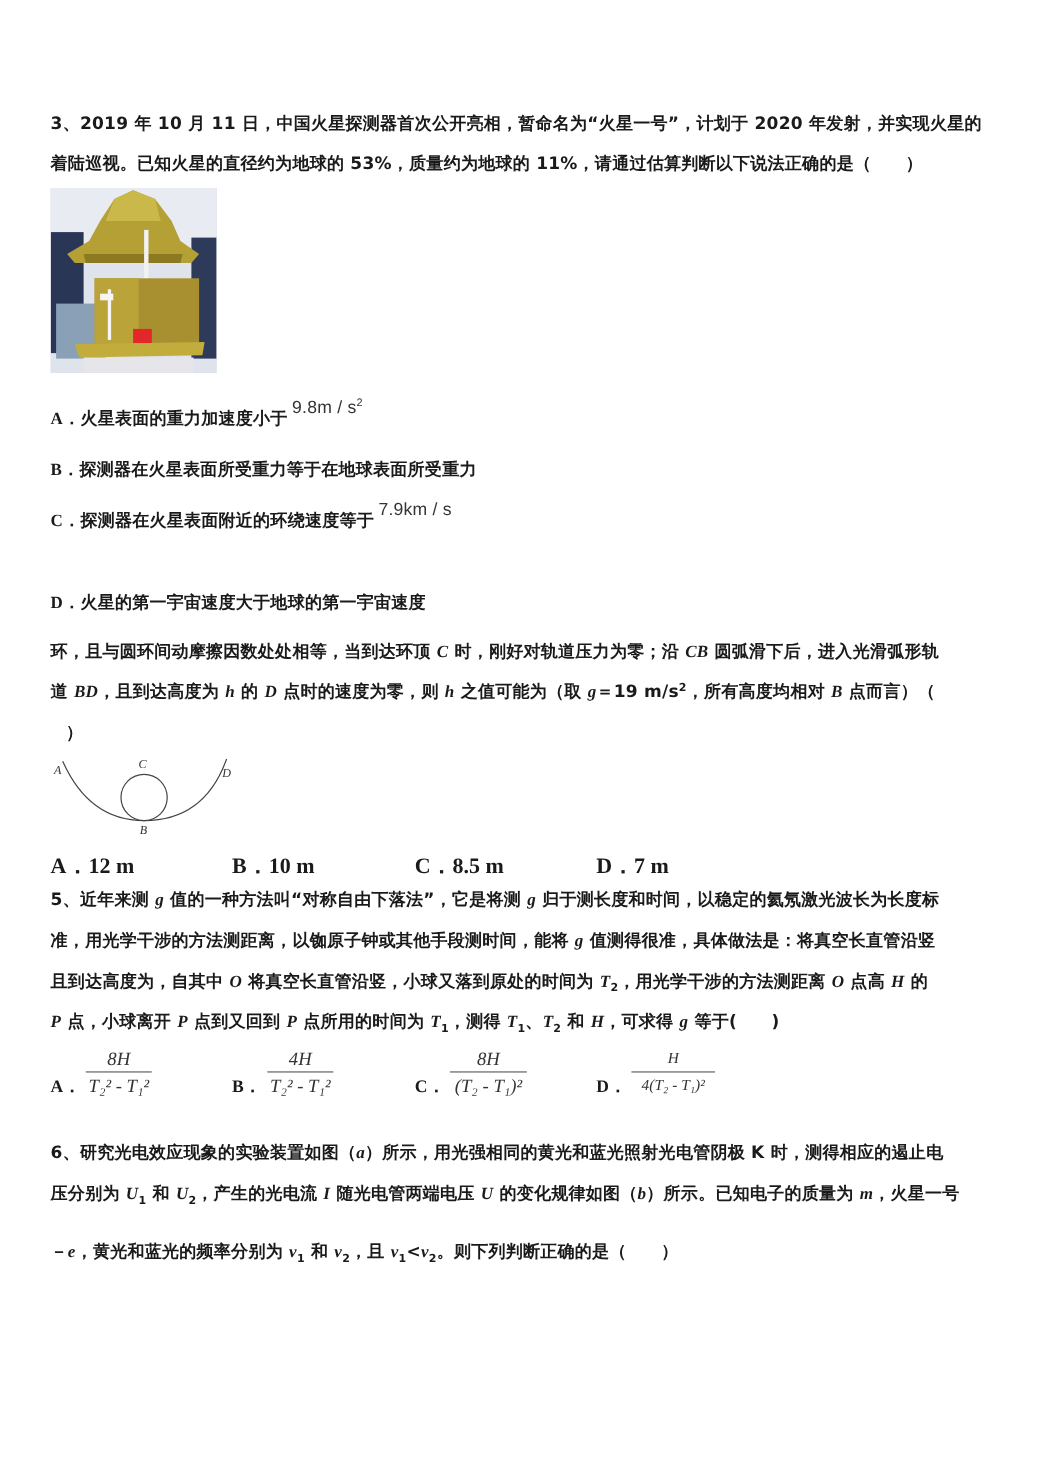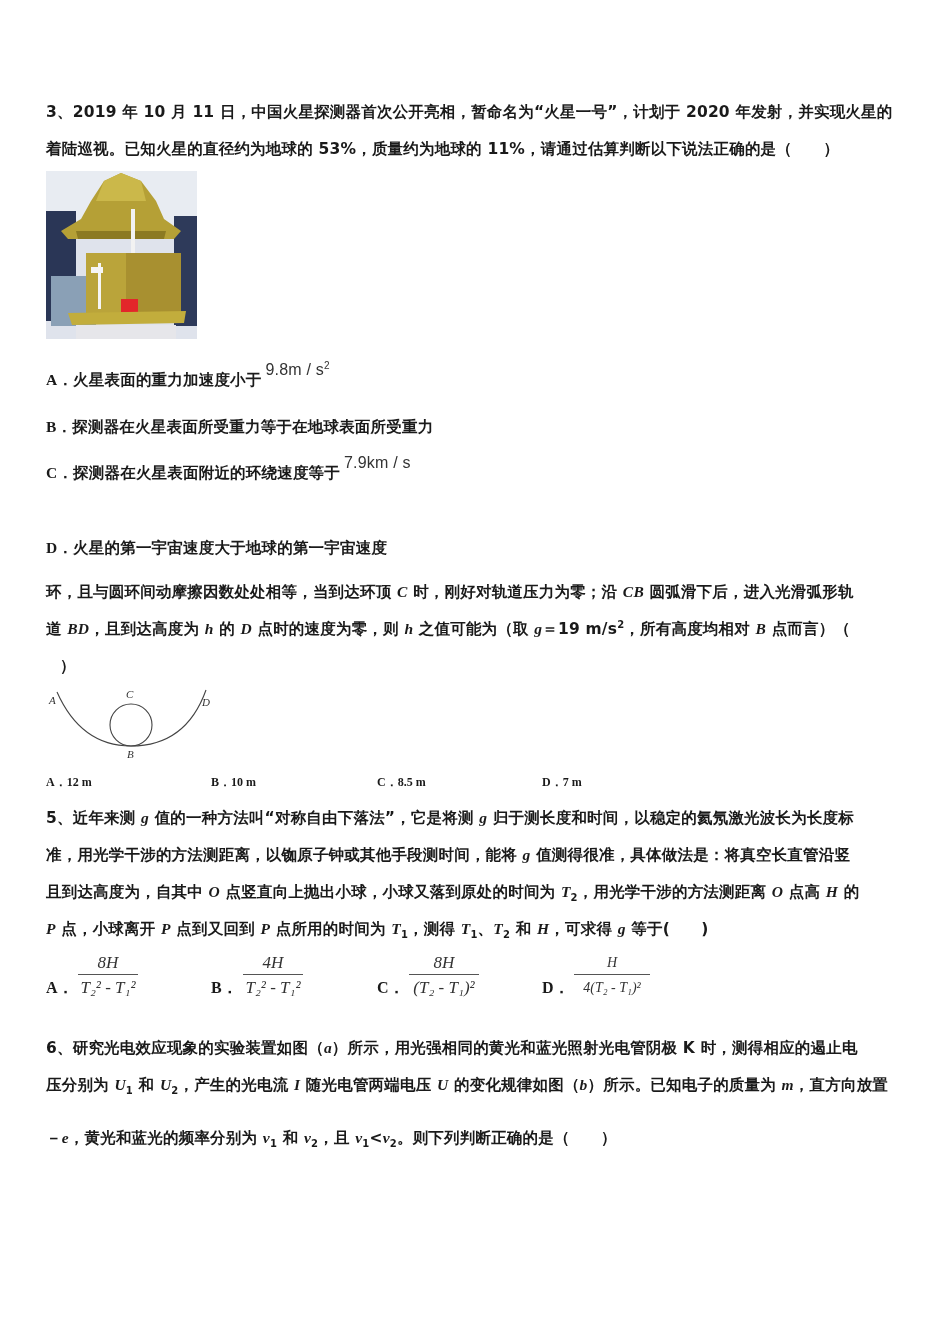--- a/index.html
+++ b/index.html
@@ -17,21 +17,21 @@
   .unit {
     font-family: Liberation Sans, sans-serif; font-weight: normal; color: #333;
     font-size: 16px; position: relative; top: -10px; margin-left: 4px;
   }
   .opt-label { font-family: "Liberation Serif", serif; font-weight: bold; }
   .photo {
     position: absolute; left: 46px; top: 171px; width: 151px; height: 168px;
     overflow: hidden; background: #d9dde6;
   }
   .diagram { position: absolute; left: 46px; top: 684px; width: 170px; height: 76px; }
-  .q4opt { position: absolute; top: 774px; font-family: "Liberation Serif", serif; font-weight: bold; font-size: 12px; }
+  .q4opt { position: absolute; top: 774px; font-family: "Liberation Serif", serif; font-weight: bold; font-size: 20px; }
   .frac-opt { position: absolute; top: 952px; height: 56px; }
   .frac-letter {
     position: absolute; top: 26px; font-family: "Liberation Serif", serif;
     font-weight: bold; font-size: 16px;
   }
   .frac {
     position: absolute; top: 0; text-align: center; font-family: "Liberation Serif", serif;
     color: #333; font-size: 17px;
   }
   .frac .num { display: block; height: 22px; line-height: 22px; }
@@ -105,21 +105,21 @@
   <div class="q4opt" style="left:377px;"><span>C．</span><span>8.5 m</span></div>
   <div class="q4opt" style="left:542px;"><span>D．</span><span>7 m</span></div>
 
   <div class="line" style="top:808px;">
     <span>5、近年来测 </span><span class="it">g</span><span> 值的一种方法叫“对称自由下落法”，它是将测 </span><span class="it">g</span><span> 归于测长度和时间，以稳定的氦氖激光波长为长度标</span>
   </div>
   <div class="line" style="top:845px;">
     <span>准，用光学干涉的方法测距离，以铷原子钟或其他手段测时间，能将 </span><span class="it">g</span><span> 值测得很准，具体做法是：将真空长直管沿竖</span>
   </div>
   <div class="line" style="top:882px;">
-    <span>且到达高度为，自其中 </span><span class="it">O</span><span> 点竖直向上抛出小球，小球又落到原处的时间为 </span><span class="it">T</span><sub>2</sub><span>，用光学干涉的方法测距离 </span><span class="it">O</span><span> 点高 </span><span class="it">H</span><span> 的</span>
+    <span>且到达高度为，自其中 </span><span class="it">O</span><span> 将真空长直管沿竖，小球又落到原处的时间为 </span><span class="it">T</span><sub>2</sub><span>，用光学干涉的方法测距离 </span><span class="it">O</span><span> 点高 </span><span class="it">H</span><span> 的</span>
   </div>
   <div class="line" style="top:919px;text-align:right;">
     <span class="it">P</span><span> 点，小球离开 </span><span class="it">P</span><span> 点到又回到 </span><span class="it">P</span><span> 点所用的时间为 </span><span class="it">T</span><sub>1</sub><span>，测得 </span><span class="it">T</span><sub>1</sub><span>、</span><span class="it">T</span><sub>2</sub><span> 和 </span><span class="it">H</span><span>，可求得 </span><span class="it">g</span><span> 等于(　　)</span>
   </div>
 
   <div class="frac-opt" style="left:46px; width:160px;">
     <span class="frac-letter" style="left:0;">A．</span>
     <span class="frac" style="left:32px; width:60px;">
       <span class="num"><i>8H</i></span>
       <span class="bar"></span>
@@ -148,19 +148,19 @@
       <span class="num"><i>H</i></span>
       <span class="bar"></span>
       <span class="den"><i>4(T₂ - T₁)²</i></span>
     </span>
   </div>
 
   <div class="line" style="top:1038px;">
     <span>6、研究光电效应现象的实验装置如图（</span><span class="it">a</span><span>）所示，用光强相同的黄光和蓝光照射光电管阴极 K 时，测得相应的遏止电</span>
   </div>
   <div class="line" style="top:1075px;">
-    <span>压分别为 </span><span class="it">U</span><sub>1</sub><span> 和 </span><span class="it">U</span><sub>2</sub><span>，产生的光电流 </span><span class="it">I</span><span> 随光电管两端电压 </span><span class="it">U</span><span> 的变化规律如图（</span><span class="it">b</span><span>）所示。已知电子的质量为 </span><span class="it">m</span><span>，直方向放置</span>
+    <span>压分别为 </span><span class="it">U</span><sub>1</sub><span> 和 </span><span class="it">U</span><sub>2</sub><span>，产生的光电流 </span><span class="it">I</span><span> 随光电管两端电压 </span><span class="it">U</span><span> 的变化规律如图（</span><span class="it">b</span><span>）所示。已知电子的质量为 </span><span class="it">m</span><span>，火星一号</span>
   </div>
   <div class="line" style="top:1128px;">
     <span>－</span><span class="it">e</span><span>，黄光和蓝光的频率分别为 </span><span class="it">v</span><sub>1</sub><span> 和 </span><span class="it">v</span><sub>2</sub><span>，且 </span><span class="it">v</span><sub>1</sub><span>&lt;</span><span class="it">v</span><sub>2</sub><span>。则下列判断正确的是（　　）</span>
   </div>
 
 </div>
 
 </body></html>

